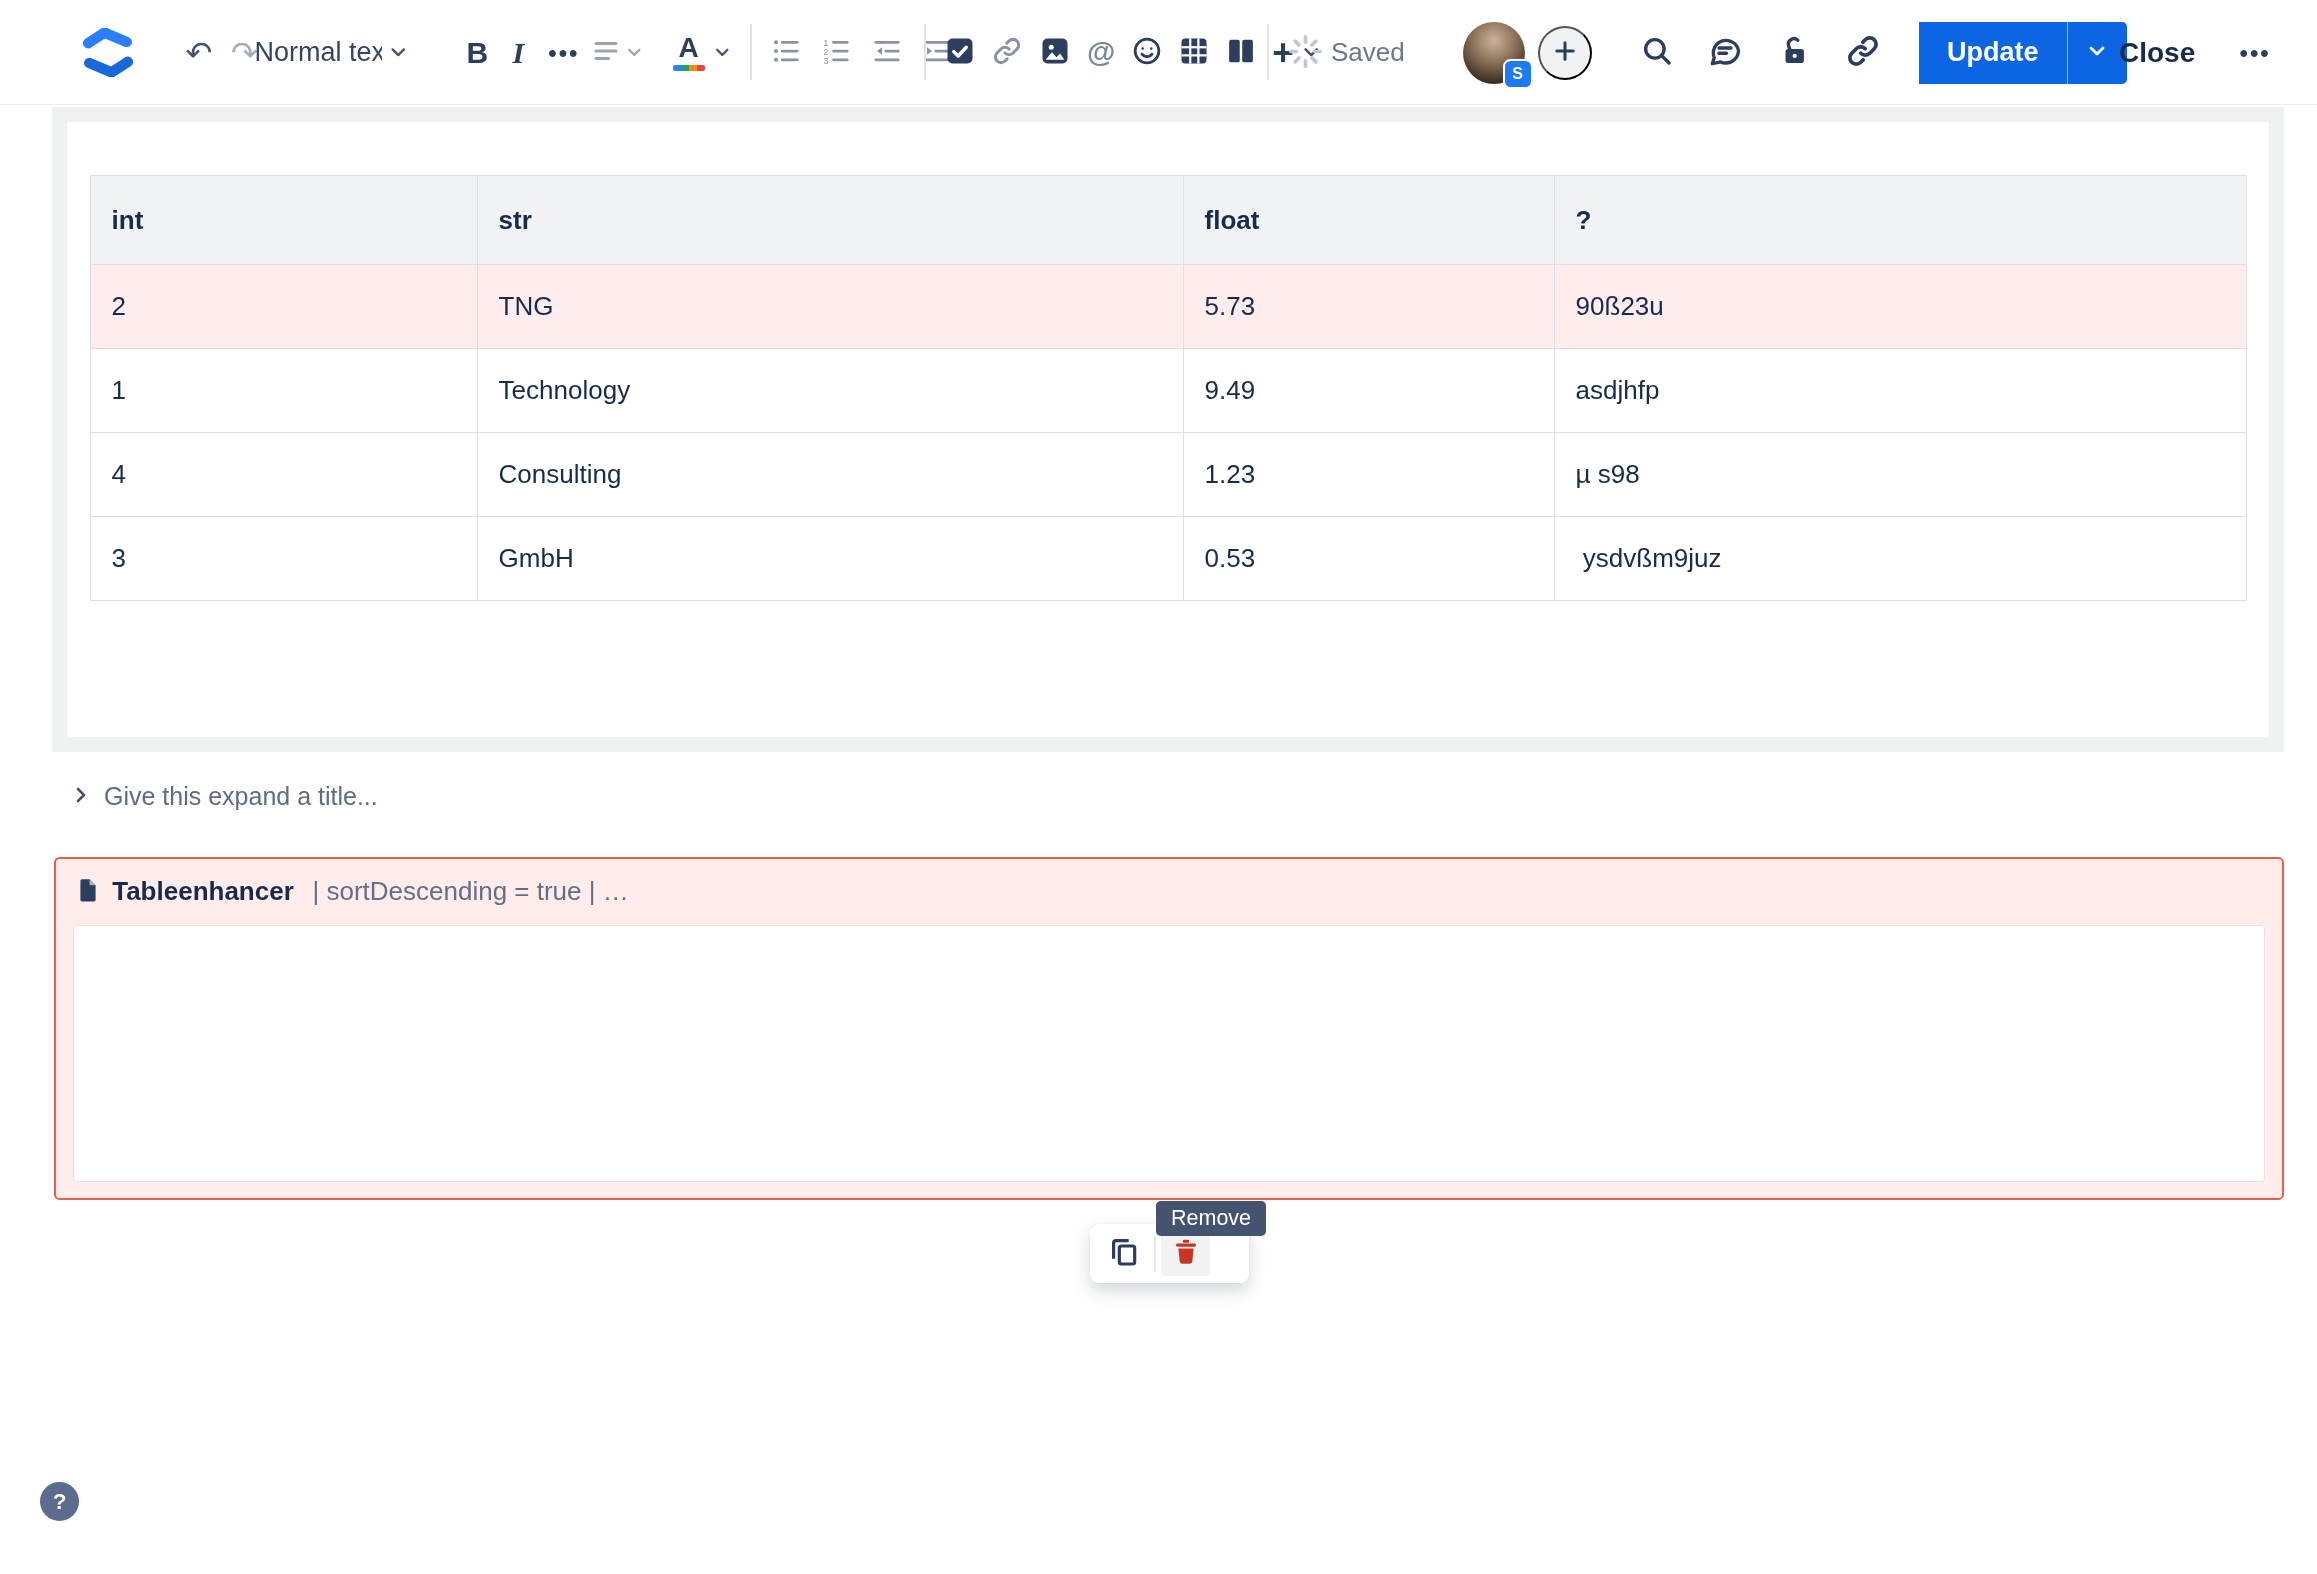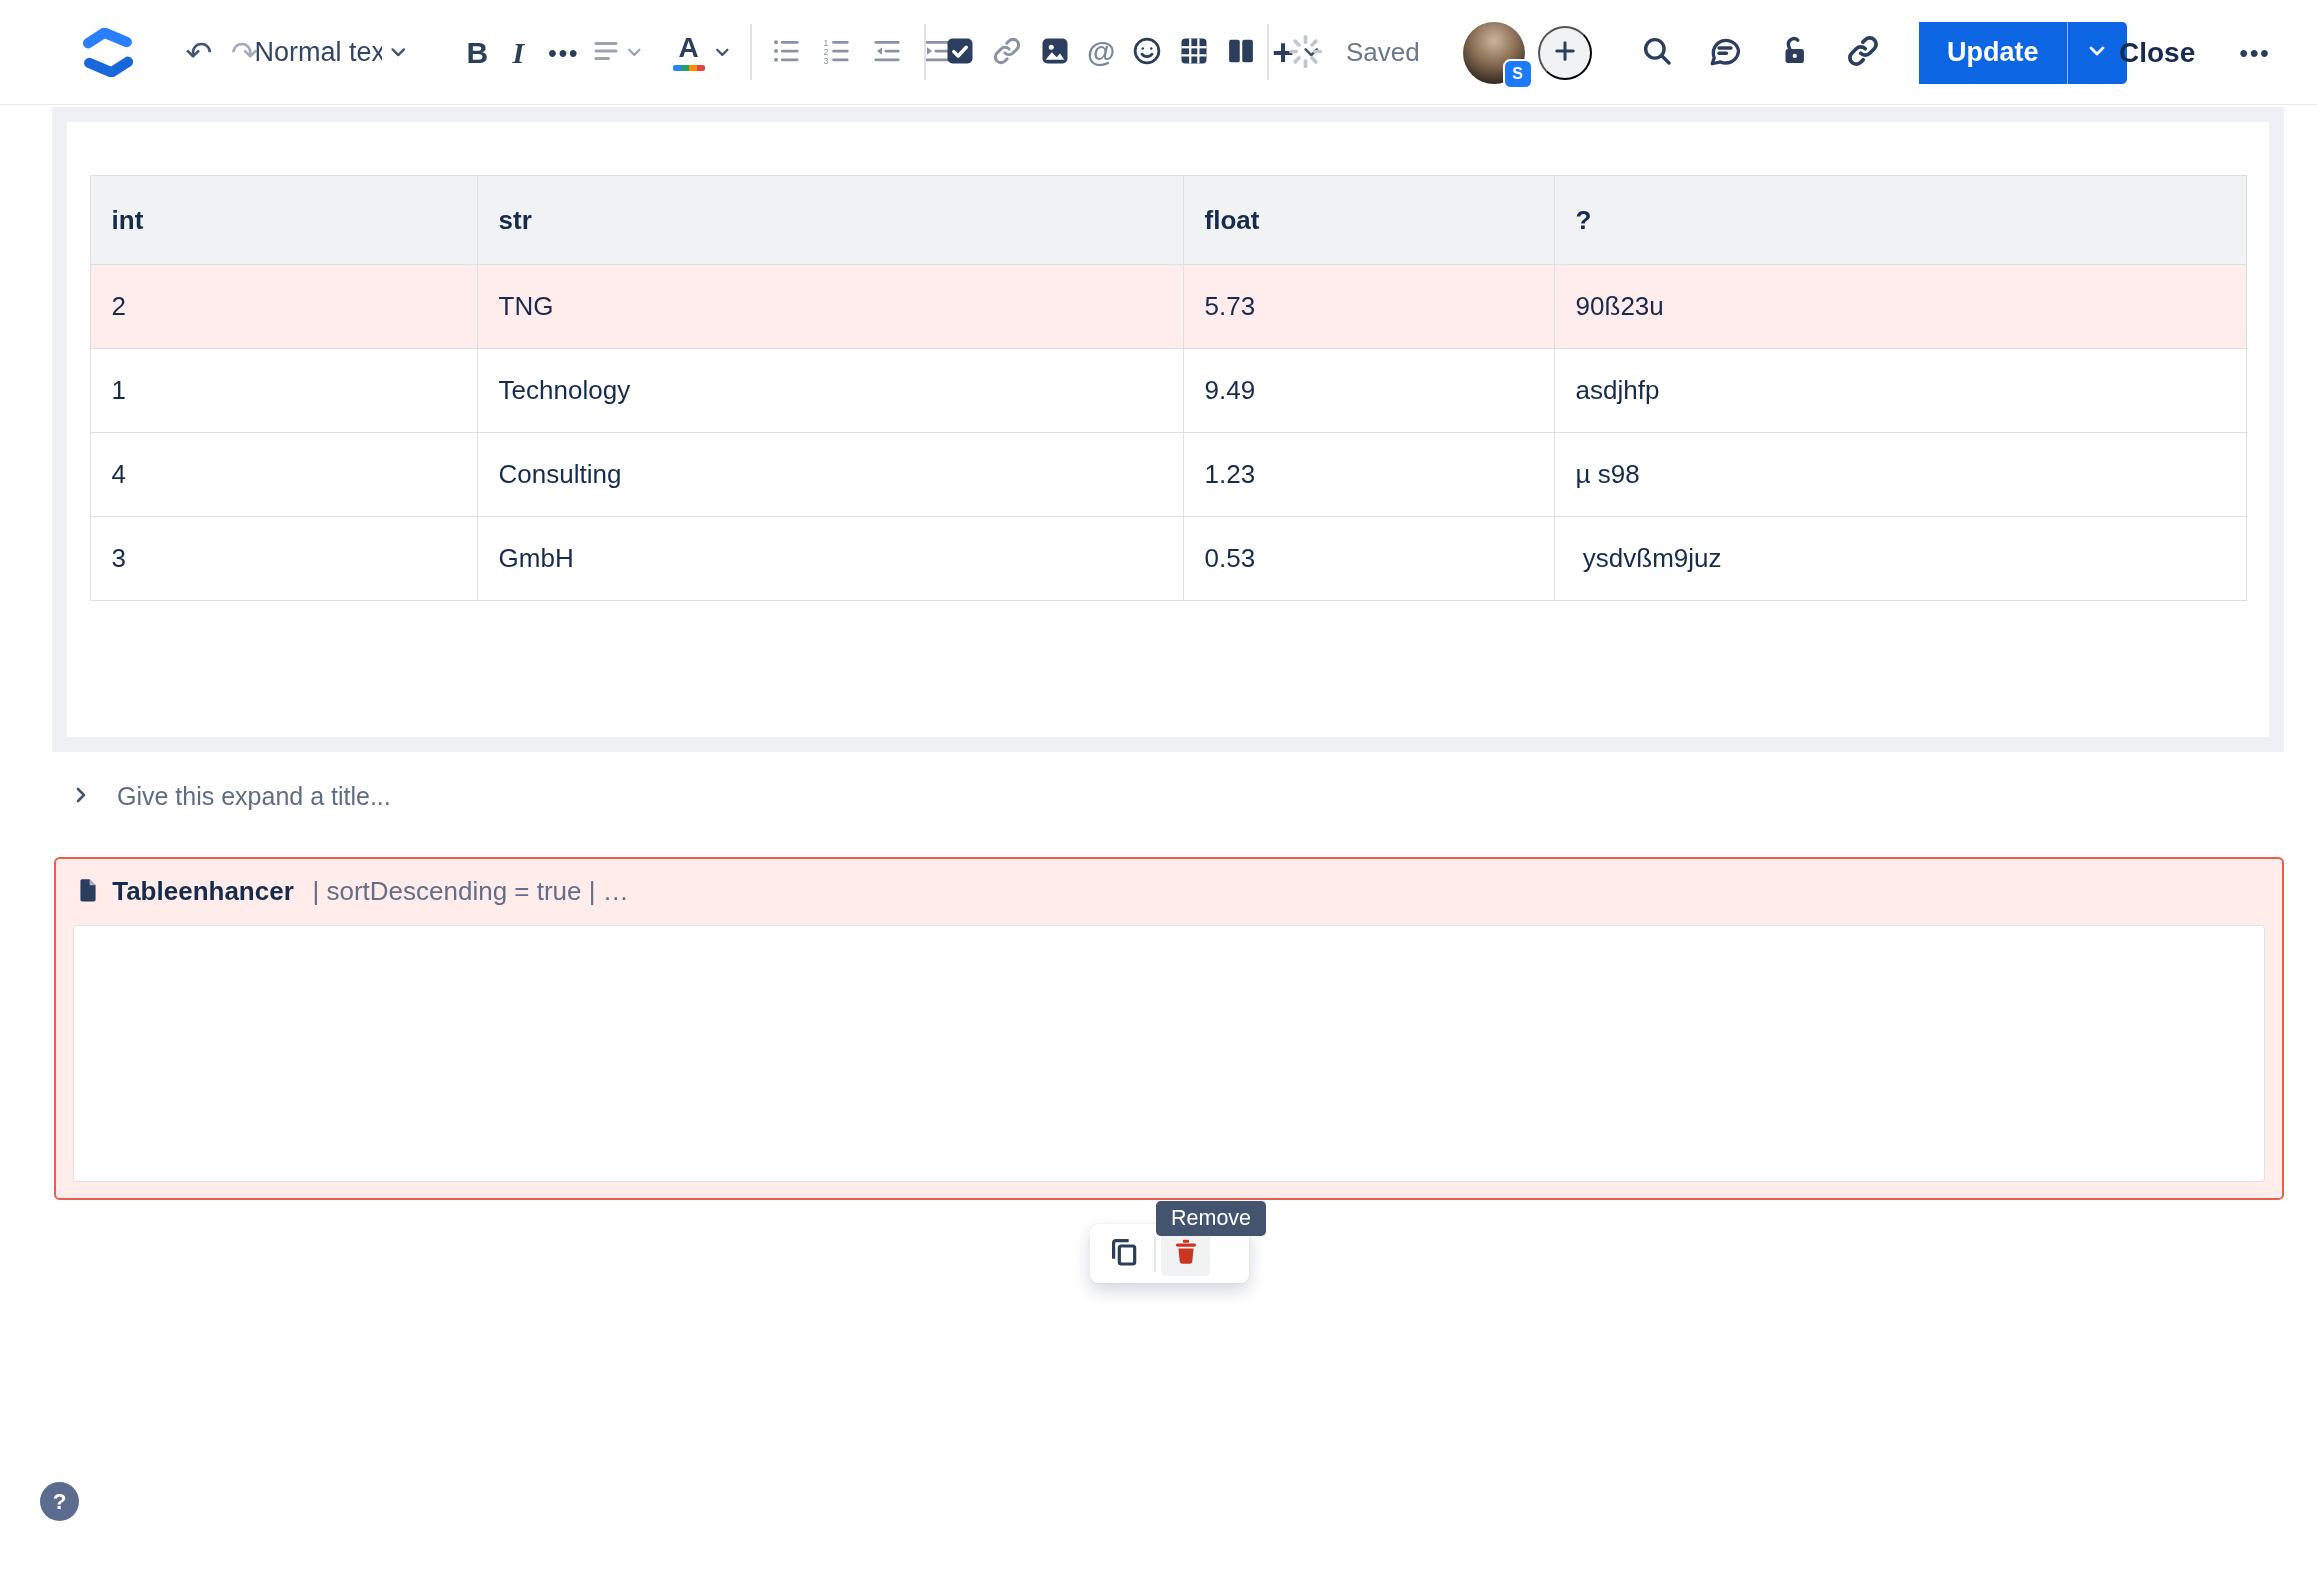--- a/index.html
+++ b/index.html
@@ -52,21 +52,21 @@
   .panel-inner { width:100%; height:100%; background:#fff; }
   .doc-table { position:absolute; left:90px; top:175px; border-collapse:collapse; table-layout:fixed; }
   .doc-table th, .doc-table td { border:1.9px solid #dcdfe4; font-size:26px; color:#172b4d;
            text-align:left; padding-left:20.6px; white-space:pre; }
   .doc-table th { background:#f1f2f4; font-weight:700; height:89px; }
   .doc-table td { height:84px; background:#fff; }
   .doc-table tr.hl td { background:#ffecec; }
 
   
   .expand-row { position:absolute; left:69px; top:776px; height:41px; display:flex;
-                align-items:center; gap:24px; cursor:pointer; }
+                align-items:center; gap:11px; cursor:pointer; }
   .expand-title { font-size:25px; color:#5e6c84; }
 
   
   .macro { position:absolute; left:54px; top:857px; width:2230px; height:343px;
            background:#ffeceb; border:2.8px solid #e8604c; border-radius:5.6px; cursor:pointer; }
   .macro-head { position:absolute; left:19px; top:17px; display:flex; align-items:center; gap:11.2px; }
   .macro-title { font-size:26px; font-weight:700; color:#172b4d; }
   .macro-params { font-size:26px; color:#626f86; margin-left:7.5px; }
   .macro-body { position:absolute; left:17px; top:66px; width:2192px; height:257px;
            background:#fff; border:1.9px solid #dfe1e6; border-radius:3.7px; }
@@ -295,21 +295,21 @@
         <span class="chev">
           <svg width="22.5" height="22.5" viewBox="0 0 24 24">
               <path d="M6 9l6 6 6-6" fill="none" stroke="currentColor" stroke-width="2.8" stroke-linecap="round" stroke-linejoin="round"></path>
             </svg>
         </span>
       </button>
     </div>
 
     <div class="divider" style="left:1267px"></div>
 
-    <div class="tb" style="left:1287px; gap:22px">
+    <div class="tb" style="left:1287px; gap:7px">
       <span>
         <svg width="37" height="37" viewBox="0 0 24 24" stroke="#c1c7d0" stroke-width="2.4" stroke-linecap="round">
           <line x1="12" y1="2.5" x2="12" y2="6"></line>
             <line x1="18.7" y1="5.3" x2="16.2" y2="7.8"></line>
           <line x1="21.5" y1="12" x2="18" y2="12"></line>
             <line x1="18.7" y1="18.7" x2="16.2" y2="16.2"></line>
           <line x1="12" y1="21.5" x2="12" y2="18"></line>
             <line x1="5.3" y1="18.7" x2="7.8" y2="16.2"></line>
           <line x1="2.5" y1="12" x2="6" y2="12"></line>
             <line x1="5.3" y1="5.3" x2="7.8" y2="7.8"></line>

